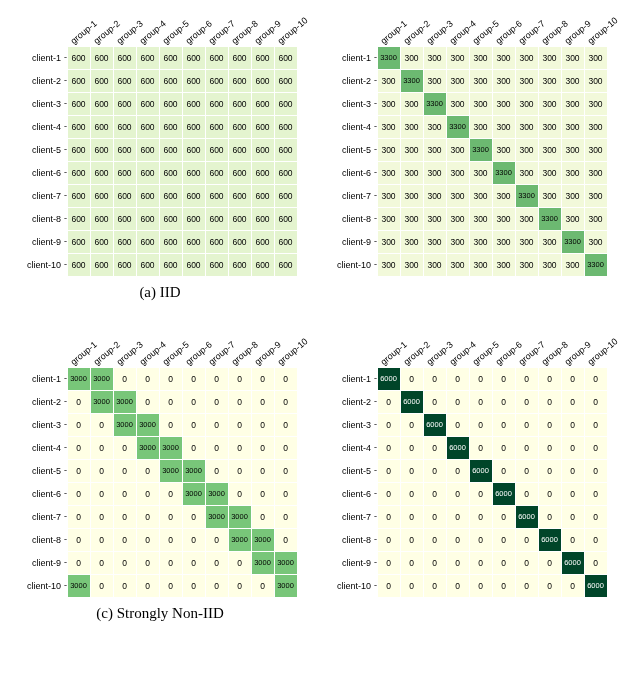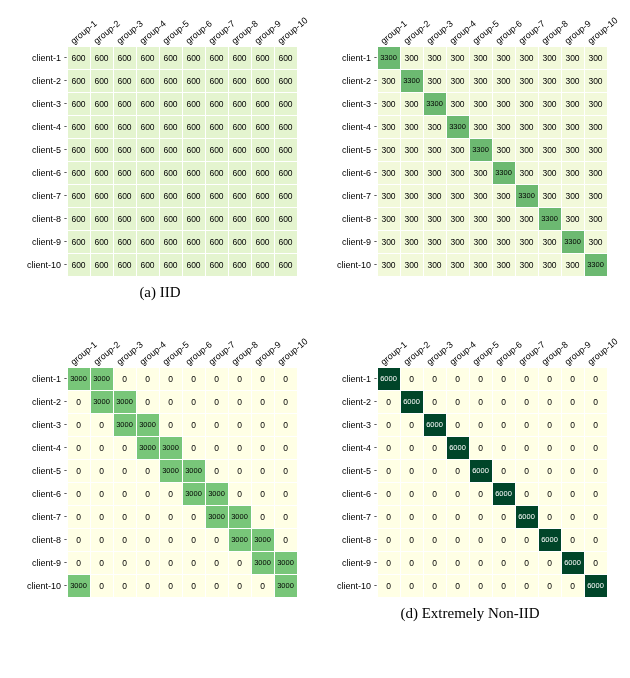--- a/index.html
+++ b/index.html
@@ -544,20 +544,21 @@
           <div class="cell" style="background: rgb(255, 255, 229); color: rgb(0, 0, 0);">0</div>
           <div class="cell" style="background: rgb(255, 255, 229); color: rgb(0, 0, 0);">0</div>
           <div class="cell" style="background: rgb(255, 255, 229); color: rgb(0, 0, 0);">0</div>
           <div class="cell" style="background: rgb(255, 255, 229); color: rgb(0, 0, 0);">0</div>
           <div class="cell" style="background: rgb(255, 255, 229); color: rgb(0, 0, 0);">0</div>
           <div class="cell" style="background: rgb(255, 255, 229); color: rgb(0, 0, 0);">0</div>
           <div class="cell" style="background: rgb(255, 255, 229); color: rgb(0, 0, 0);">0</div>
           <div class="cell cell-tiny" style="background: rgb(120, 198, 121); color: rgb(0, 0, 0);">3000</div>
         </div>
       </div>
+    <div class="caption">(c) Strongly Non-IID</div>
   </div>
 
   <div class="panel">
     <div class="chart-wrap">
         <div class="col-hdrs">
           <div class="col-hdr">group-1</div>
           <div class="col-hdr">group-2</div>
           <div class="col-hdr">group-3</div>
           <div class="col-hdr">group-4</div>
           <div class="col-hdr">group-5</div>
@@ -701,16 +702,15 @@
           <div class="cell" style="background: rgb(255, 255, 229); color: rgb(0, 0, 0);">0</div>
           <div class="cell" style="background: rgb(255, 255, 229); color: rgb(0, 0, 0);">0</div>
           <div class="cell" style="background: rgb(255, 255, 229); color: rgb(0, 0, 0);">0</div>
           <div class="cell" style="background: rgb(255, 255, 229); color: rgb(0, 0, 0);">0</div>
           <div class="cell" style="background: rgb(255, 255, 229); color: rgb(0, 0, 0);">0</div>
           <div class="cell" style="background: rgb(255, 255, 229); color: rgb(0, 0, 0);">0</div>
           <div class="cell" style="background: rgb(255, 255, 229); color: rgb(0, 0, 0);">0</div>
           <div class="cell cell-tiny" style="background: rgb(0, 69, 41); color: rgb(255, 255, 255);">6000</div>
         </div>
       </div>
-    <div class="caption">(d) Extremely Non-IID</div>
   </div>
 
 </div>
 
 </body></html>

